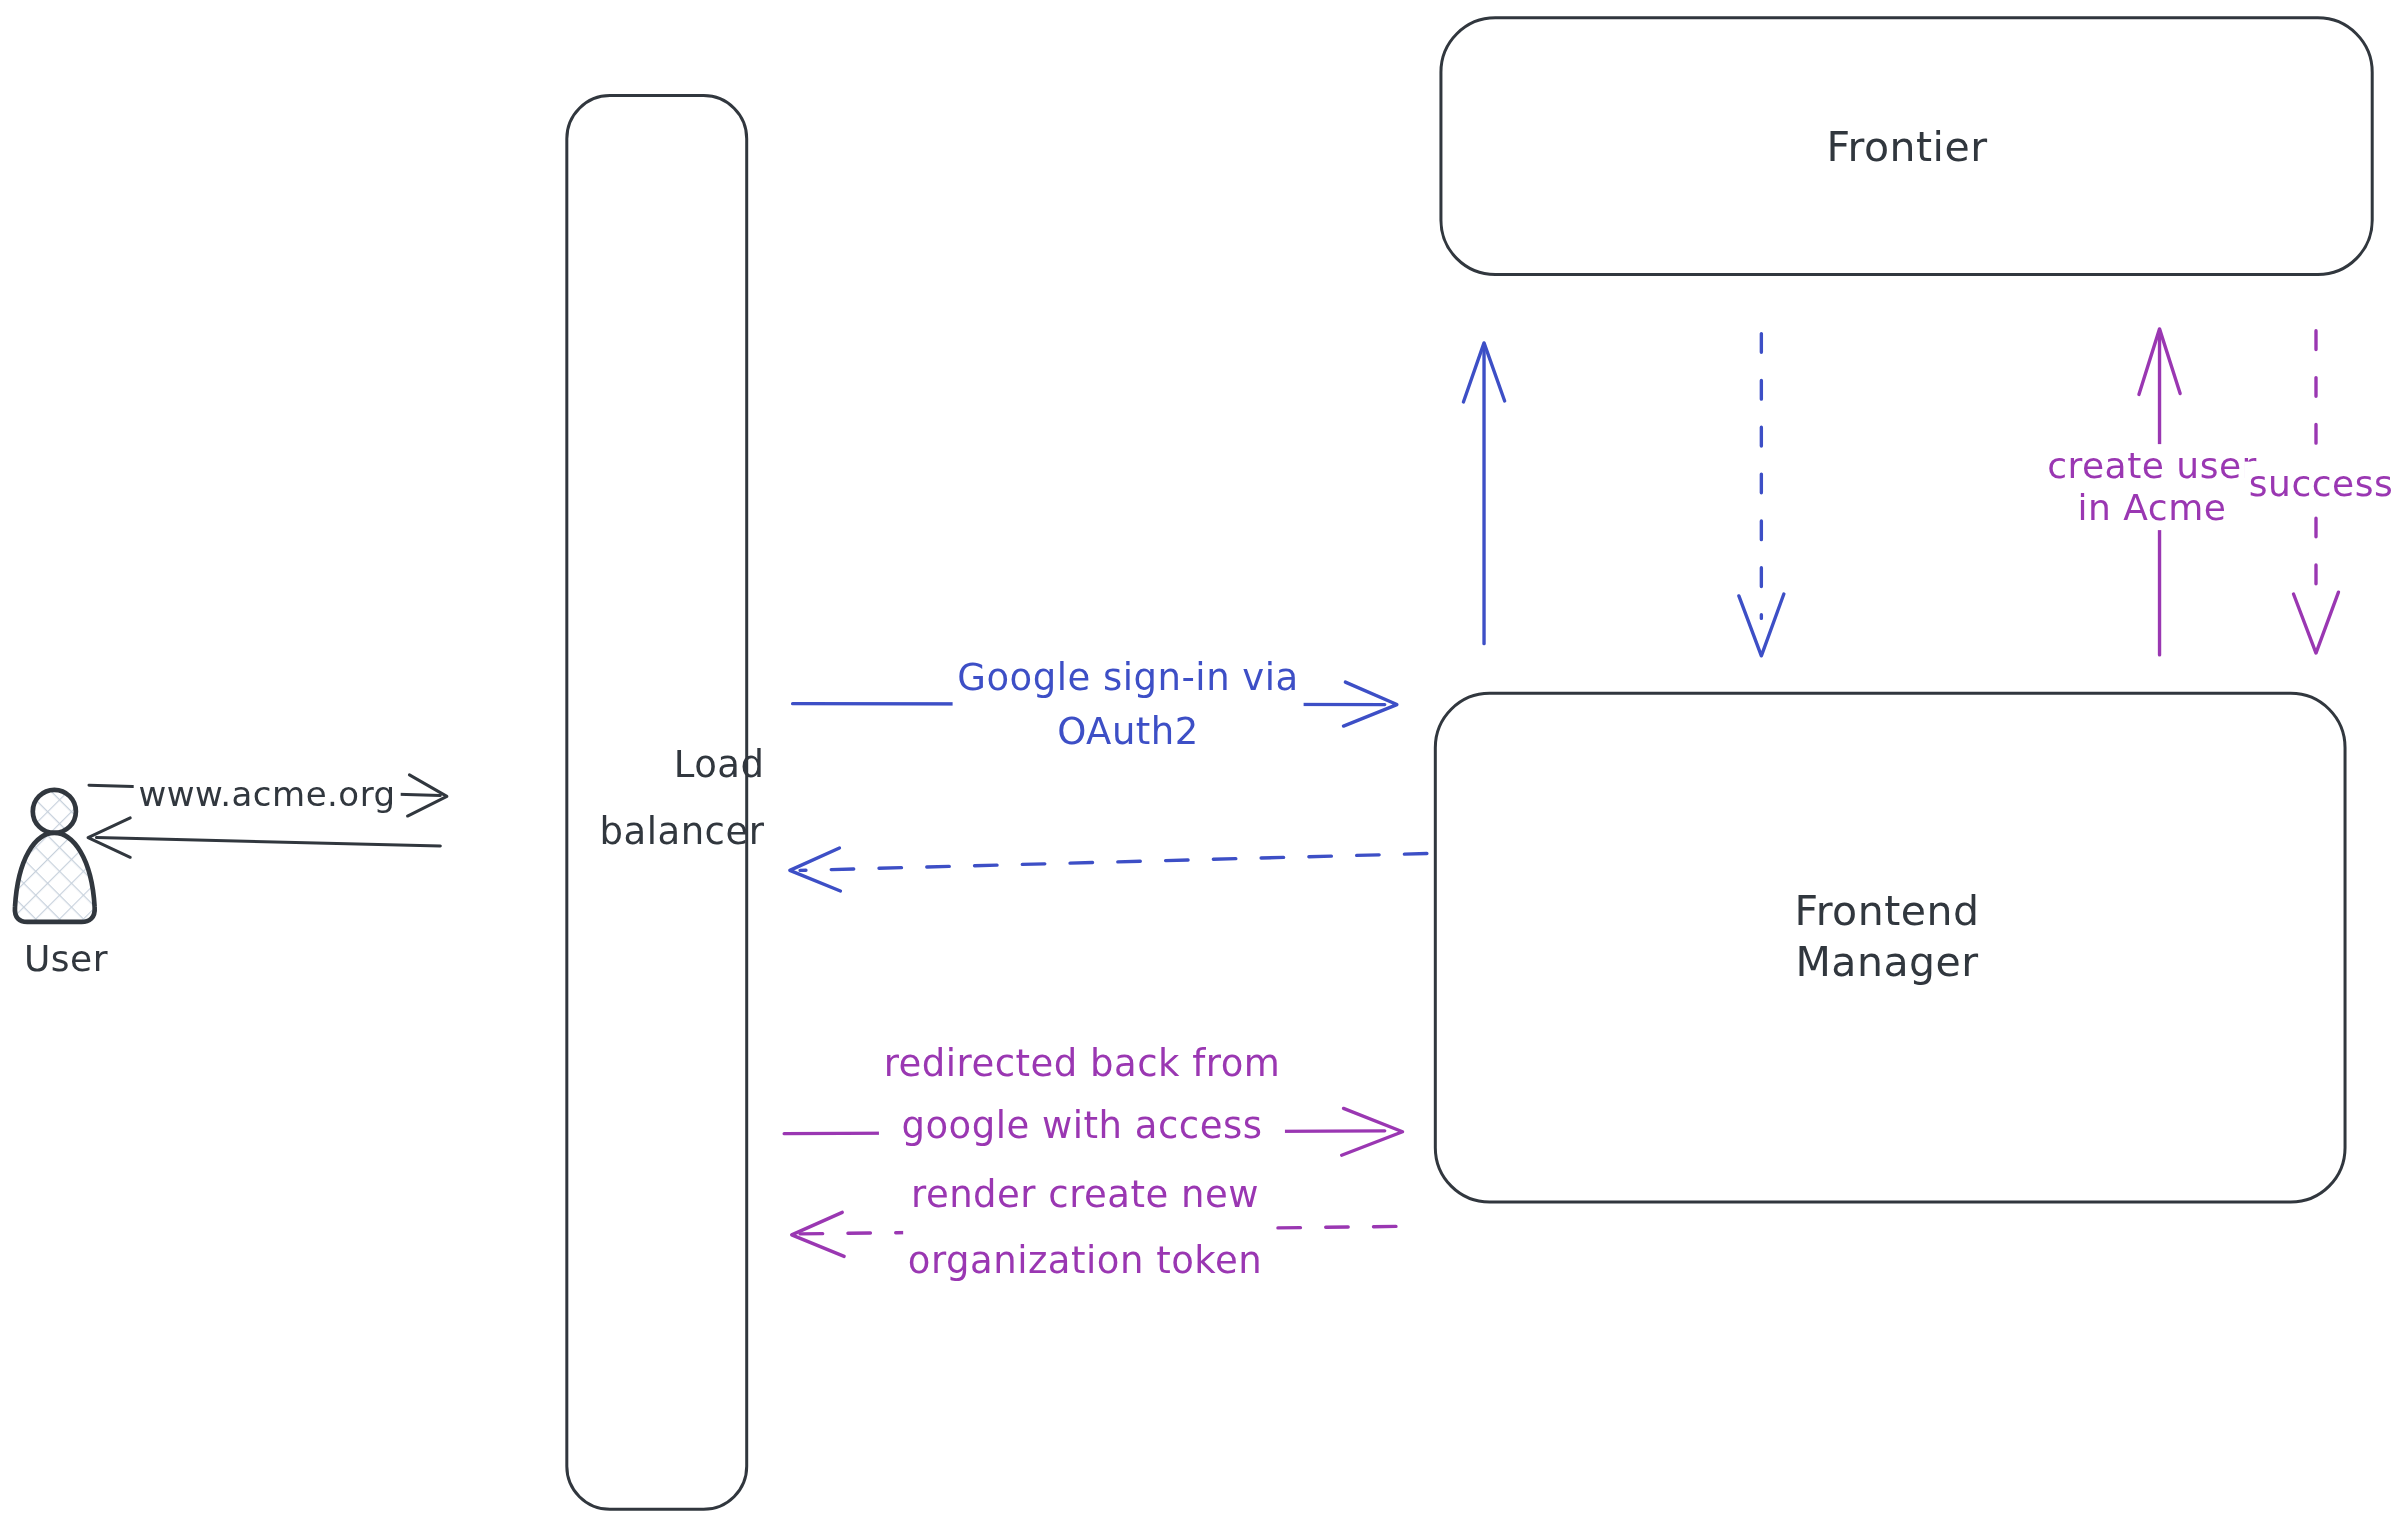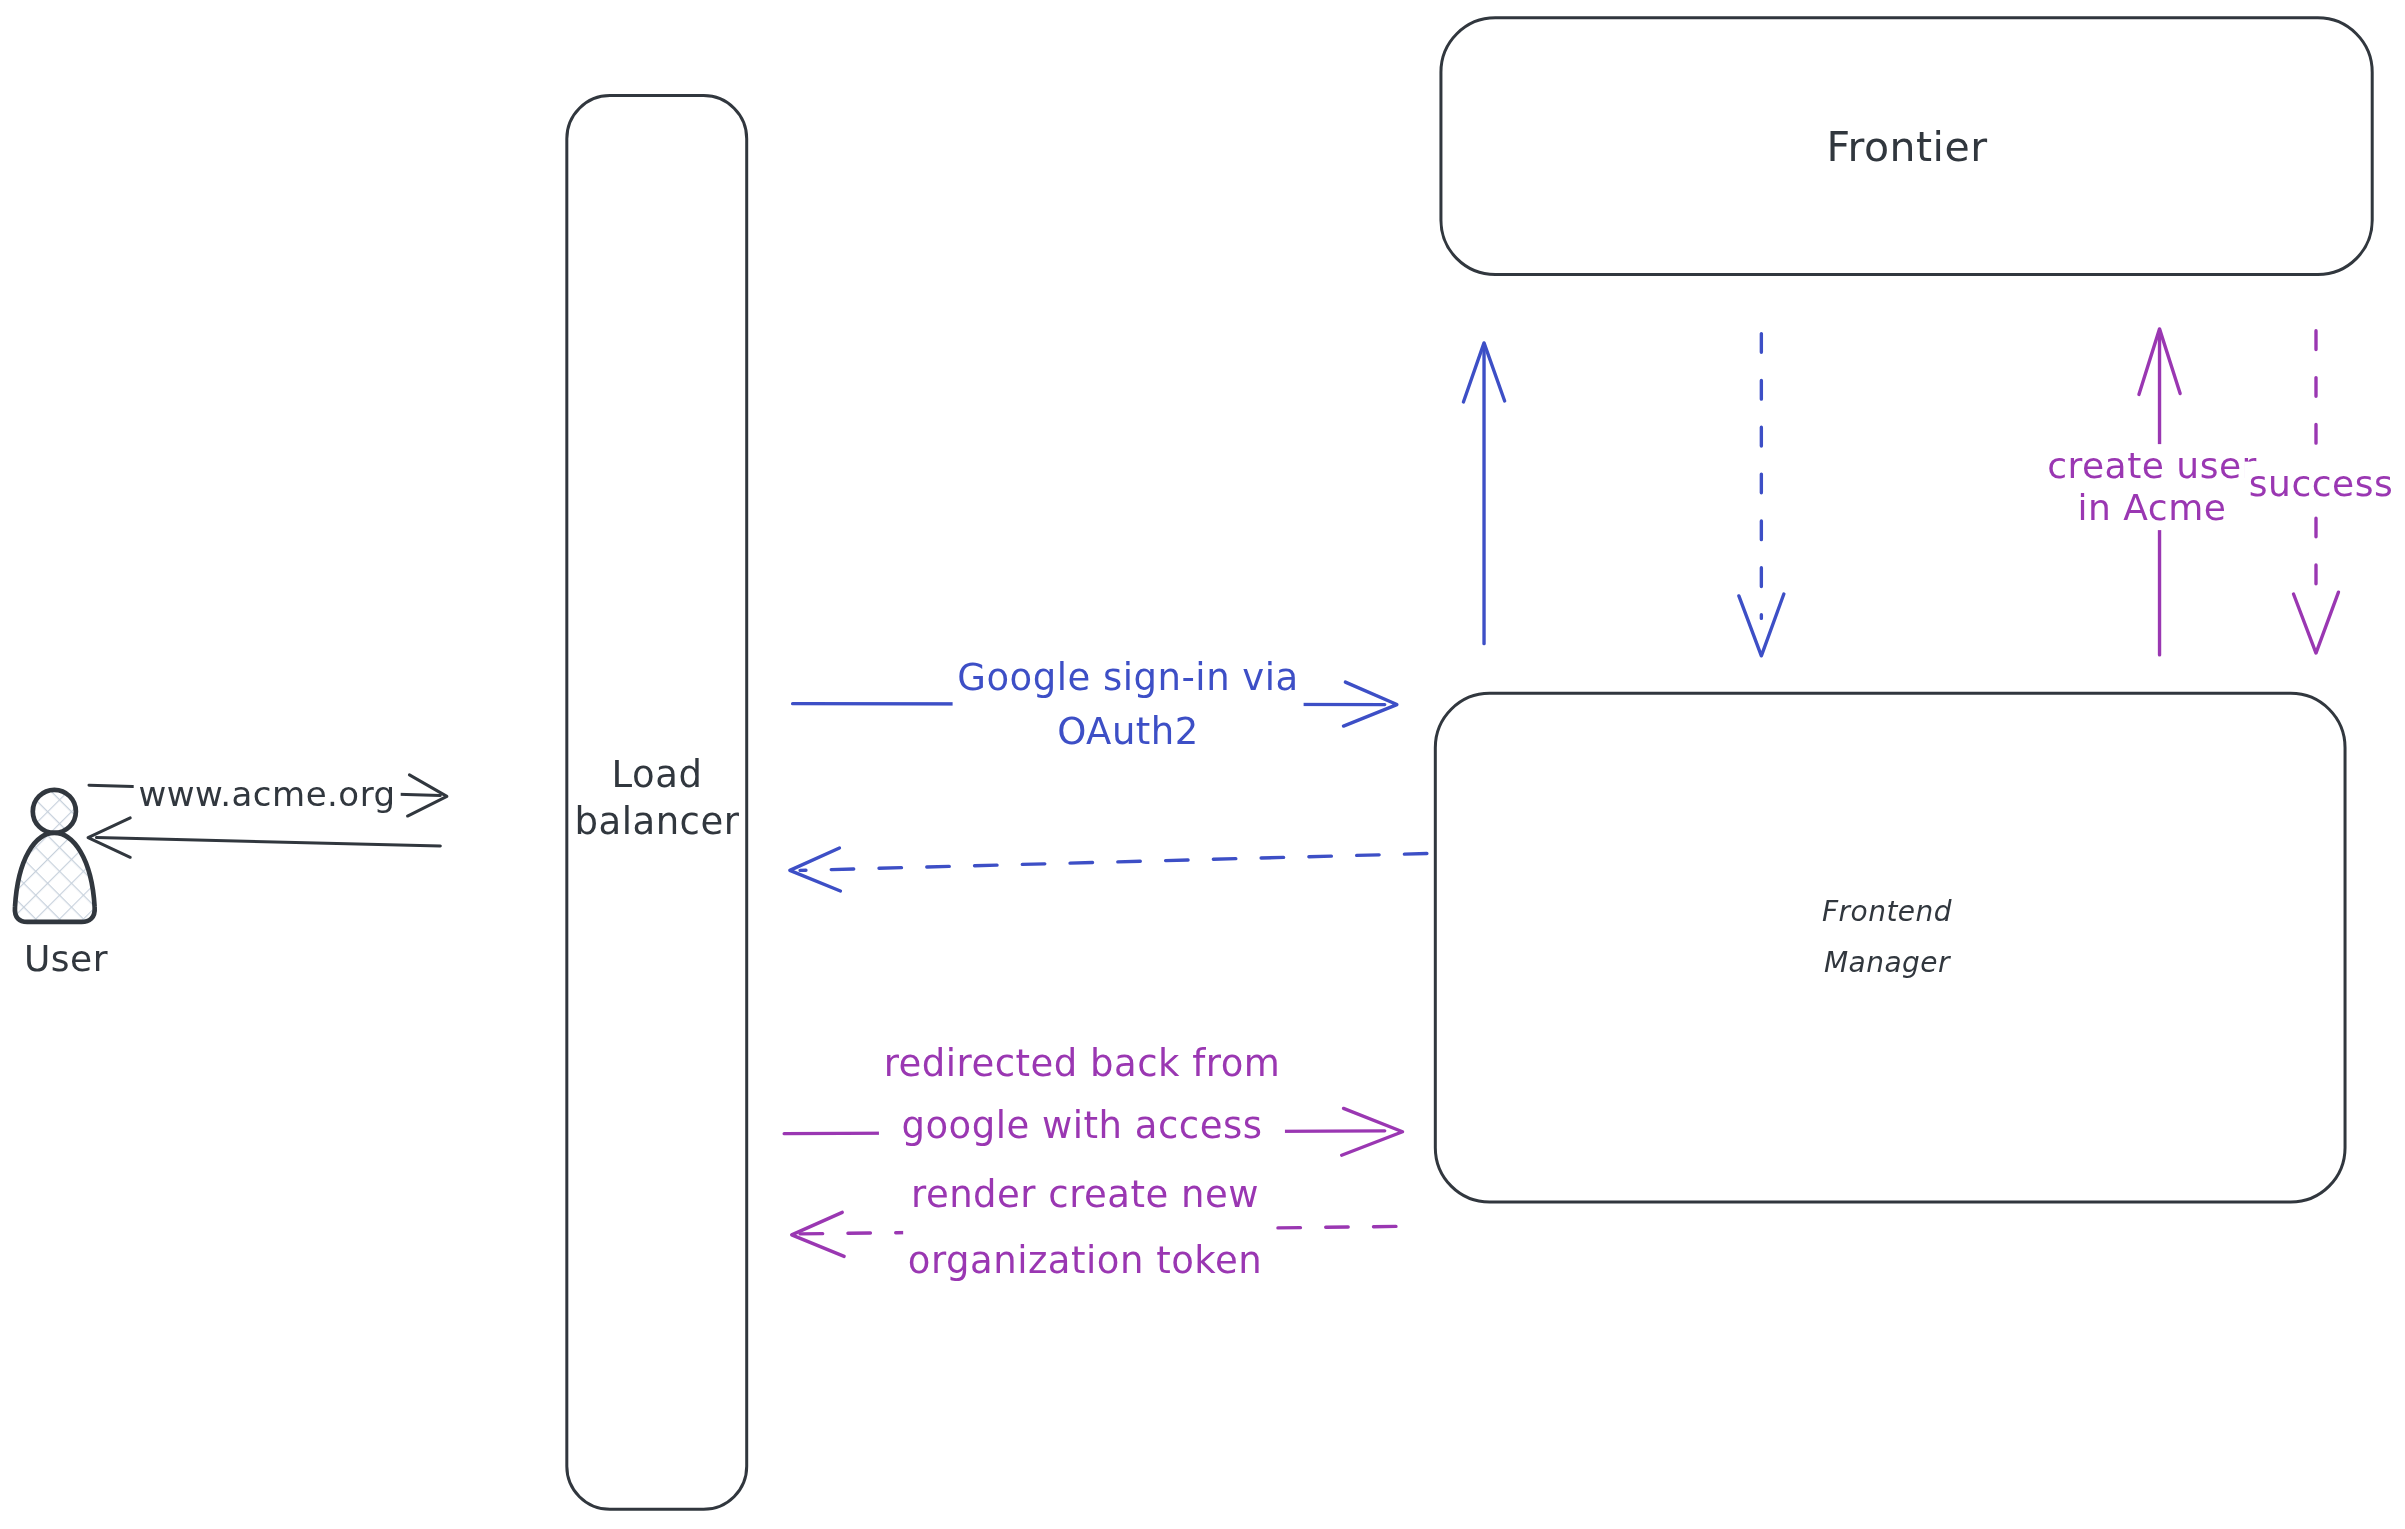--- a/index.html
+++ b/index.html
@@ -108,24 +108,24 @@
       <polyline class="head s-purple" points="1434,1183 1497,1208 1432,1233"></polyline>
     </g>
 
     <g>
       <path class="line s-purple dashed-h" d="M1490,1309 L853,1317"></path>
       <polyline class="head s-purple" points="899,1294 845,1318 901,1341"></polyline>
     </g>
   </svg>
 
   <div class="lbl nobg c-dark" style="left:66px;top:958px;font-size:36px;">User</div>
-  <div class="lbl nobg c-dark" style="left:657px;top:798px;font-size:37px;line-height:47px;">Load
+  <div class="lbl nobg c-dark" style="left:682px;top:798px;font-size:37px;line-height:67px;text-align:right;">Load
 balancer</div>
   <div class="lbl nobg c-dark" style="left:1907px;top:147px;font-size:41px;">Frontier</div>
-  <div class="lbl nobg c-dark" style="left:1887px;top:937px;font-size:28px;line-height:51px;font-style:italic;">Frontend
+  <div class="lbl nobg c-dark" style="left:1887px;top:937px;font-size:41px;line-height:51px;">Frontend
 Manager</div>
 
   <div class="lbl c-dark" style="left:267px;top:794px;font-size:34px;">www.acme.org</div>
   <div class="lbl c-blue" style="left:1087px;top:705px;font-size:37px;line-height:54px;margin-left:41px;">Google sign-in via
 OAuth2</div>
   <div class="lbl c-purple" style="left:2152px;top:487px;font-size:36px;line-height:42px;">create user
 in Acme</div>
   <div class="lbl c-purple" style="left:2321px;top:483px;font-size:36px;">success</div>
   <div class="lbl c-purple" style="left:1082px;top:1126px;font-size:37px;line-height:62px;">redirected back from
 google with access

